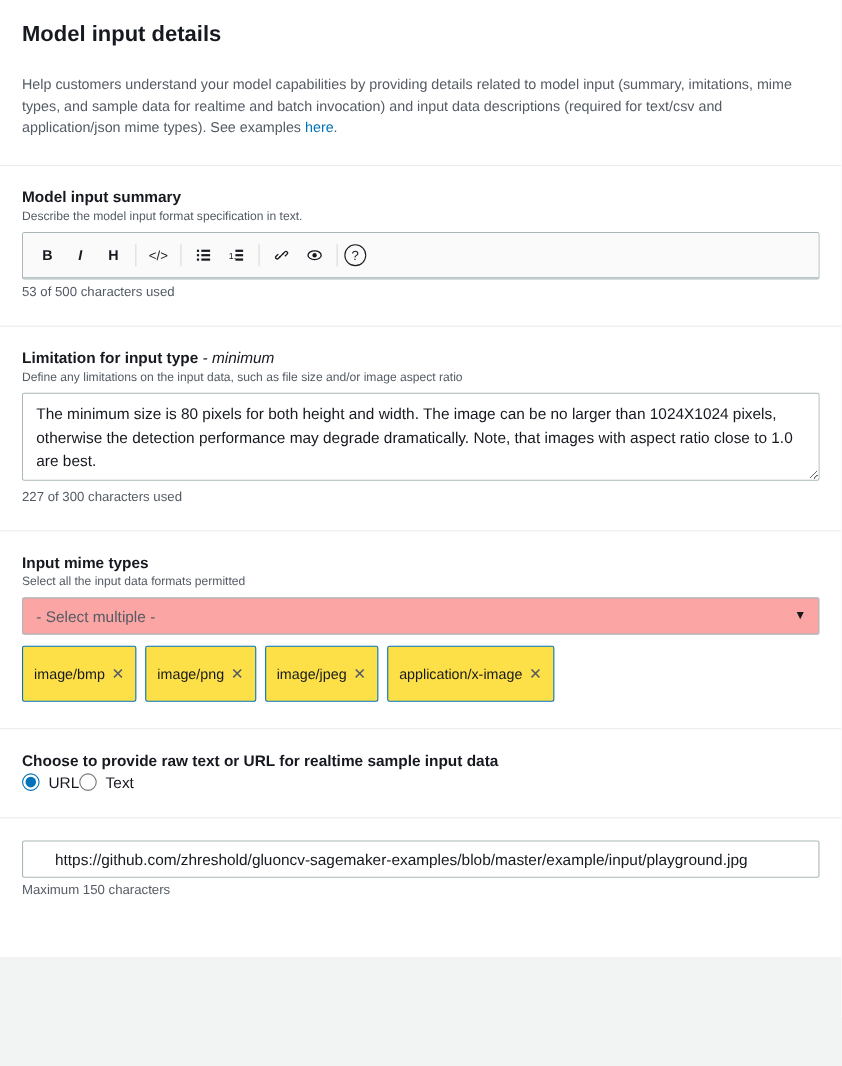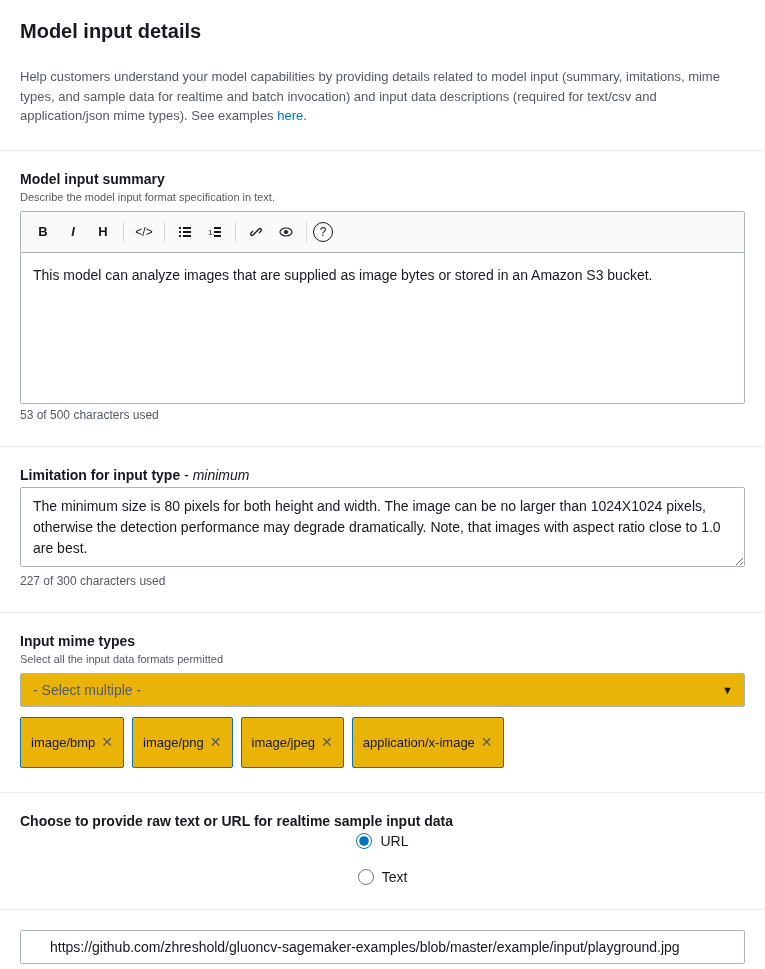--- a/index.html
+++ b/index.html
@@ -137,21 +137,21 @@
       margin-bottom: 10px;
     }
 
     .select-box {
       width: 100%;
       padding: 8px 44px 8px 12px;
       font-size: 14px;
       color: #545b64;
       border: 1px solid #aab7b8;
       border-radius: 2px;
-      background: #eab308;
+      background: #fca5a5;
       appearance: none;
       cursor: pointer;
     }
 
     .select-arrow {
       position: absolute;
       right: 12px;
       top: 50%;
       transform: translateY(-50%);
       pointer-events: none;
@@ -169,37 +169,36 @@
 
     .tag {
       display: flex;
       align-items: center;
       gap: 6px;
       padding: 17px 10px;
       border: 1px solid #0073bb;
       border-radius: 2px;
       font-size: 13px;
       color: #16191f;
-      background: #eab308;
+      background: #fde047;
     }
 
     .tag-remove {
       cursor: pointer;
       color: #545b64;
       font-size: 14px;
       line-height: 1;
       font-weight: 400;
     }
 
     
     .radio-group {
       display: flex;
-      flex-direction: column;
-      gap: 20px;
-      align-items: center;
+      flex-direction: row;
+      gap: 0;
     }
 
     .radio-option {
       display: flex;
       align-items: center;
       gap: 8px;
       cursor: pointer;
     }
 
     .radio-input {
@@ -288,32 +287,32 @@
         </button>
         <button class="toolbar-btn" style="font-weight:400;">
           <svg width="14" height="14" viewBox="0 0 14 14" fill="none" xmlns="http://www.w3.org/2000/svg">
             <ellipse cx="7" cy="7" rx="6" ry="4" stroke="#16191f" stroke-width="1.2" fill="none"></ellipse>
             <circle cx="7" cy="7" r="2" fill="#16191f"></circle>
           </svg>
         </button>
         <div class="toolbar-separator"></div>
         <button class="toolbar-btn" style="font-weight:400; border-radius: 50%; border: 1.5px solid #16191f; width:20px; height:20px; font-size:12px;">?</button>
       </div>
-      <div class="rte-content" contenteditable="true" style="">This model can analyze images that are supplied as image bytes or stored in an Amazon S3 bucket.</div>
     </div>
     <div class="char-count">53 of 500 characters used</div>
   </div>
 
   <hr class="divider">
 
   <div class="section">
     <div class="section-label">
       <span>Limitation for input type</span>
       <span class="italic-optional">- minimum</span>
     </div>
+    <div class="section-sublabel">Define any limitations on the input data, such as file size and/or image aspect ratio</div>
     <textarea class="limitation-textarea" style="">The minimum size is 80 pixels for both height and width. The image can be no larger than 1024X1024 pixels, otherwise the detection performance may degrade dramatically. Note, that images with aspect ratio close to 1.0 are best.</textarea>
     <div class="char-count">227 of 300 characters used</div>
   </div>
 
   <hr class="divider">
 
   <div class="section">
     <div class="section-label">Input mime types</div>
     <div class="section-sublabel">Select all the input data formats permitted</div>
     <div class="select-container">

